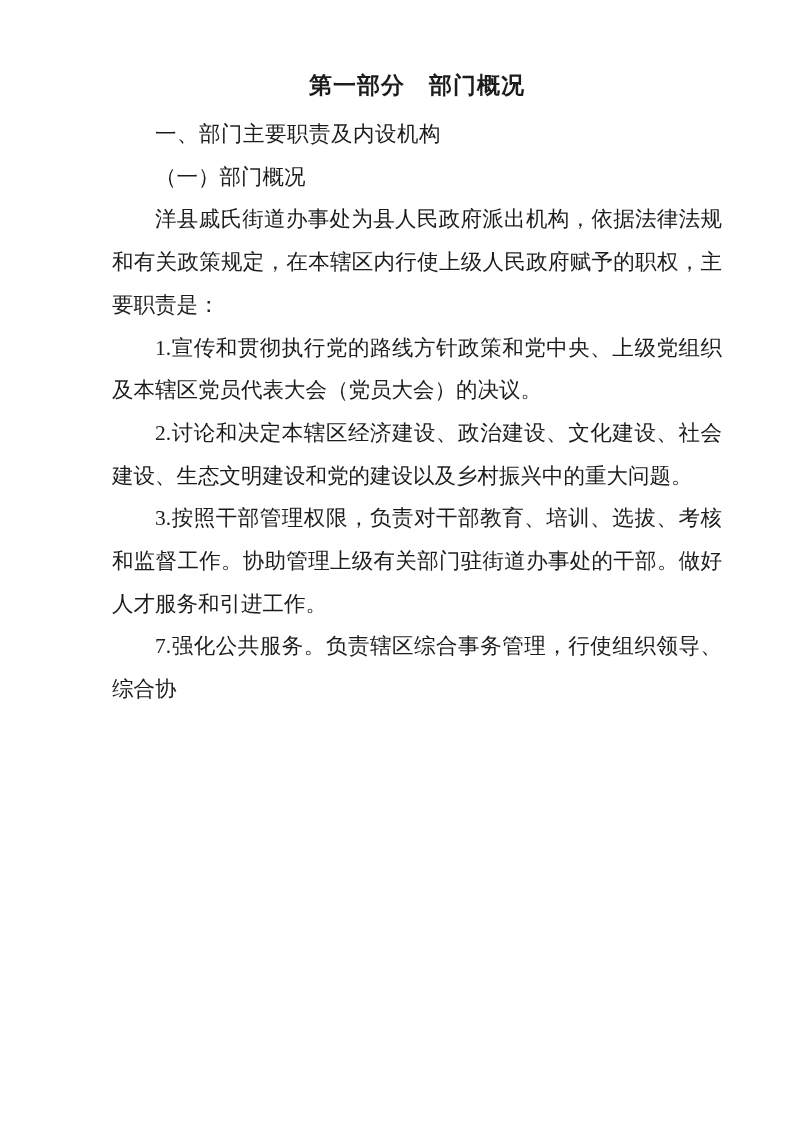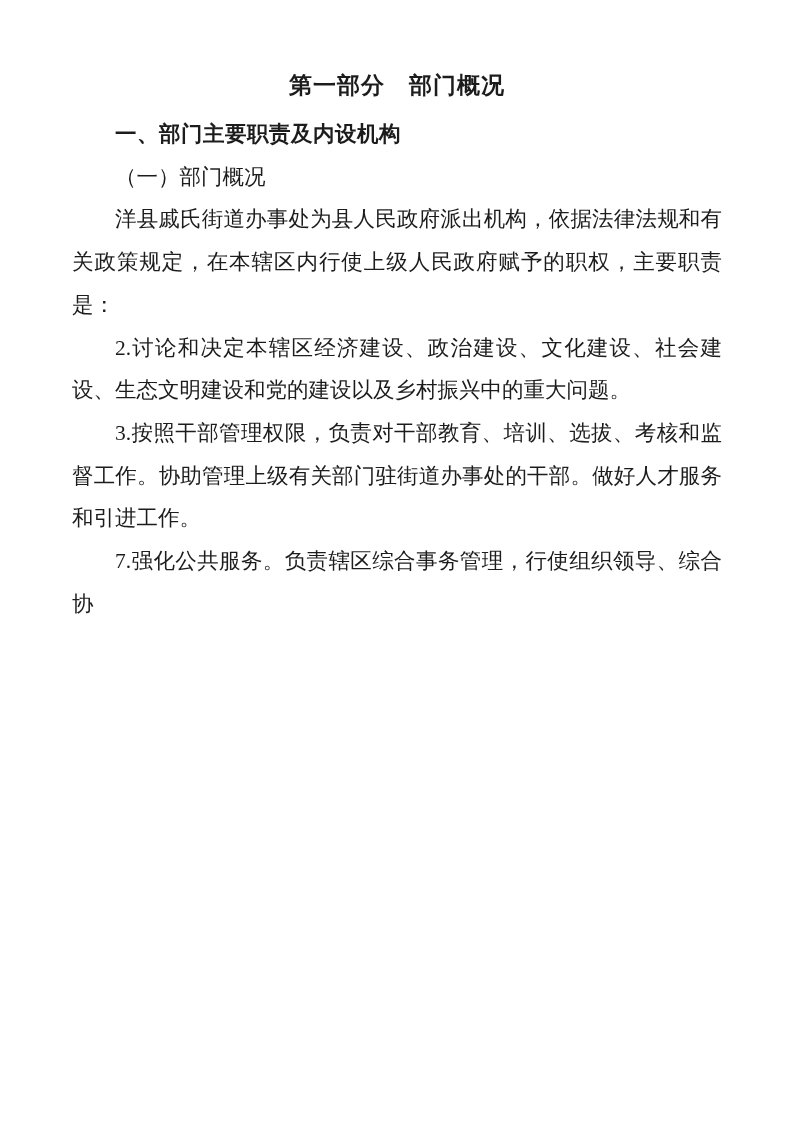--- a/index.html
+++ b/index.html
@@ -11,58 +11,59 @@
     width: 793px;
     height: 1122px;
     overflow: hidden;
     font-family: "Liberation Serif", "DejaVu Serif", serif;
     color: #1c1c1c;
   }
   .page {
     box-sizing: border-box;
     width: 793px;
     height: 1122px;
-    padding: 66px 71px 0 72px;
+    padding: 66px 71px 0 112px;
     background: #ffffff;
   }
   .doc-title {
     margin: 0 0 9px 0;
     font-size: 23px;
     line-height: 38px;
     font-weight: bold;
     text-align: center;
     font-family: "Liberation Sans", "DejaVu Sans", sans-serif;
     letter-spacing: 1px;
   }
   .doc-body h2, .doc-body h3, .doc-body p {
     margin: 0;
     font-size: 21.5px;
     line-height: 42.7px;
     font-weight: normal;
     text-indent: 2em;
   }
   .doc-body h2.heading1 {
-    font-weight: bold;
+    font-weight: normal;
     font-family: "Liberation Sans", "DejaVu Sans", sans-serif;
     letter-spacing: 0.5px;
   }
   .doc-body h3.heading2 {
     font-weight: normal;
   }
   .doc-body p.paragraph {
     text-align: justify;
     font-family: Liberation Serif, serif;
   }
 </style>
 </head>
 <body>
 
 <div class="page">
   <h1 class="doc-title">第一部分　部门概况</h1>
   <div class="doc-body" id="doc-body">
       <h2 class="heading1">一、部门主要职责及内设机构</h2>
       <h3 class="heading2">（一）部门概况</h3>
       <p class="paragraph">洋县戚氏街道办事处为县人民政府派出机构，依据法律法规和有关政策规定，在本辖区内行使上级人民政府赋予的职权，主要职责是：</p>
+      <p class="paragraph">1.宣传和贯彻执行党的路线方针政策和党中央、上级党组织及本辖区党员代表大会（党员大会）的决议。</p>
       <p class="paragraph">2.讨论和决定本辖区经济建设、政治建设、文化建设、社会建设、生态文明建设和党的建设以及乡村振兴中的重大问题。</p>
       <p class="paragraph">3.按照干部管理权限，负责对干部教育、培训、选拔、考核和监督工作。协助管理上级有关部门驻街道办事处的干部。做好人才服务和引进工作。</p>
       <p class="paragraph">7.强化公共服务。负责辖区综合事务管理，行使组织领导、综合协</p>
     </div>
 </div>
 
 </body></html>

